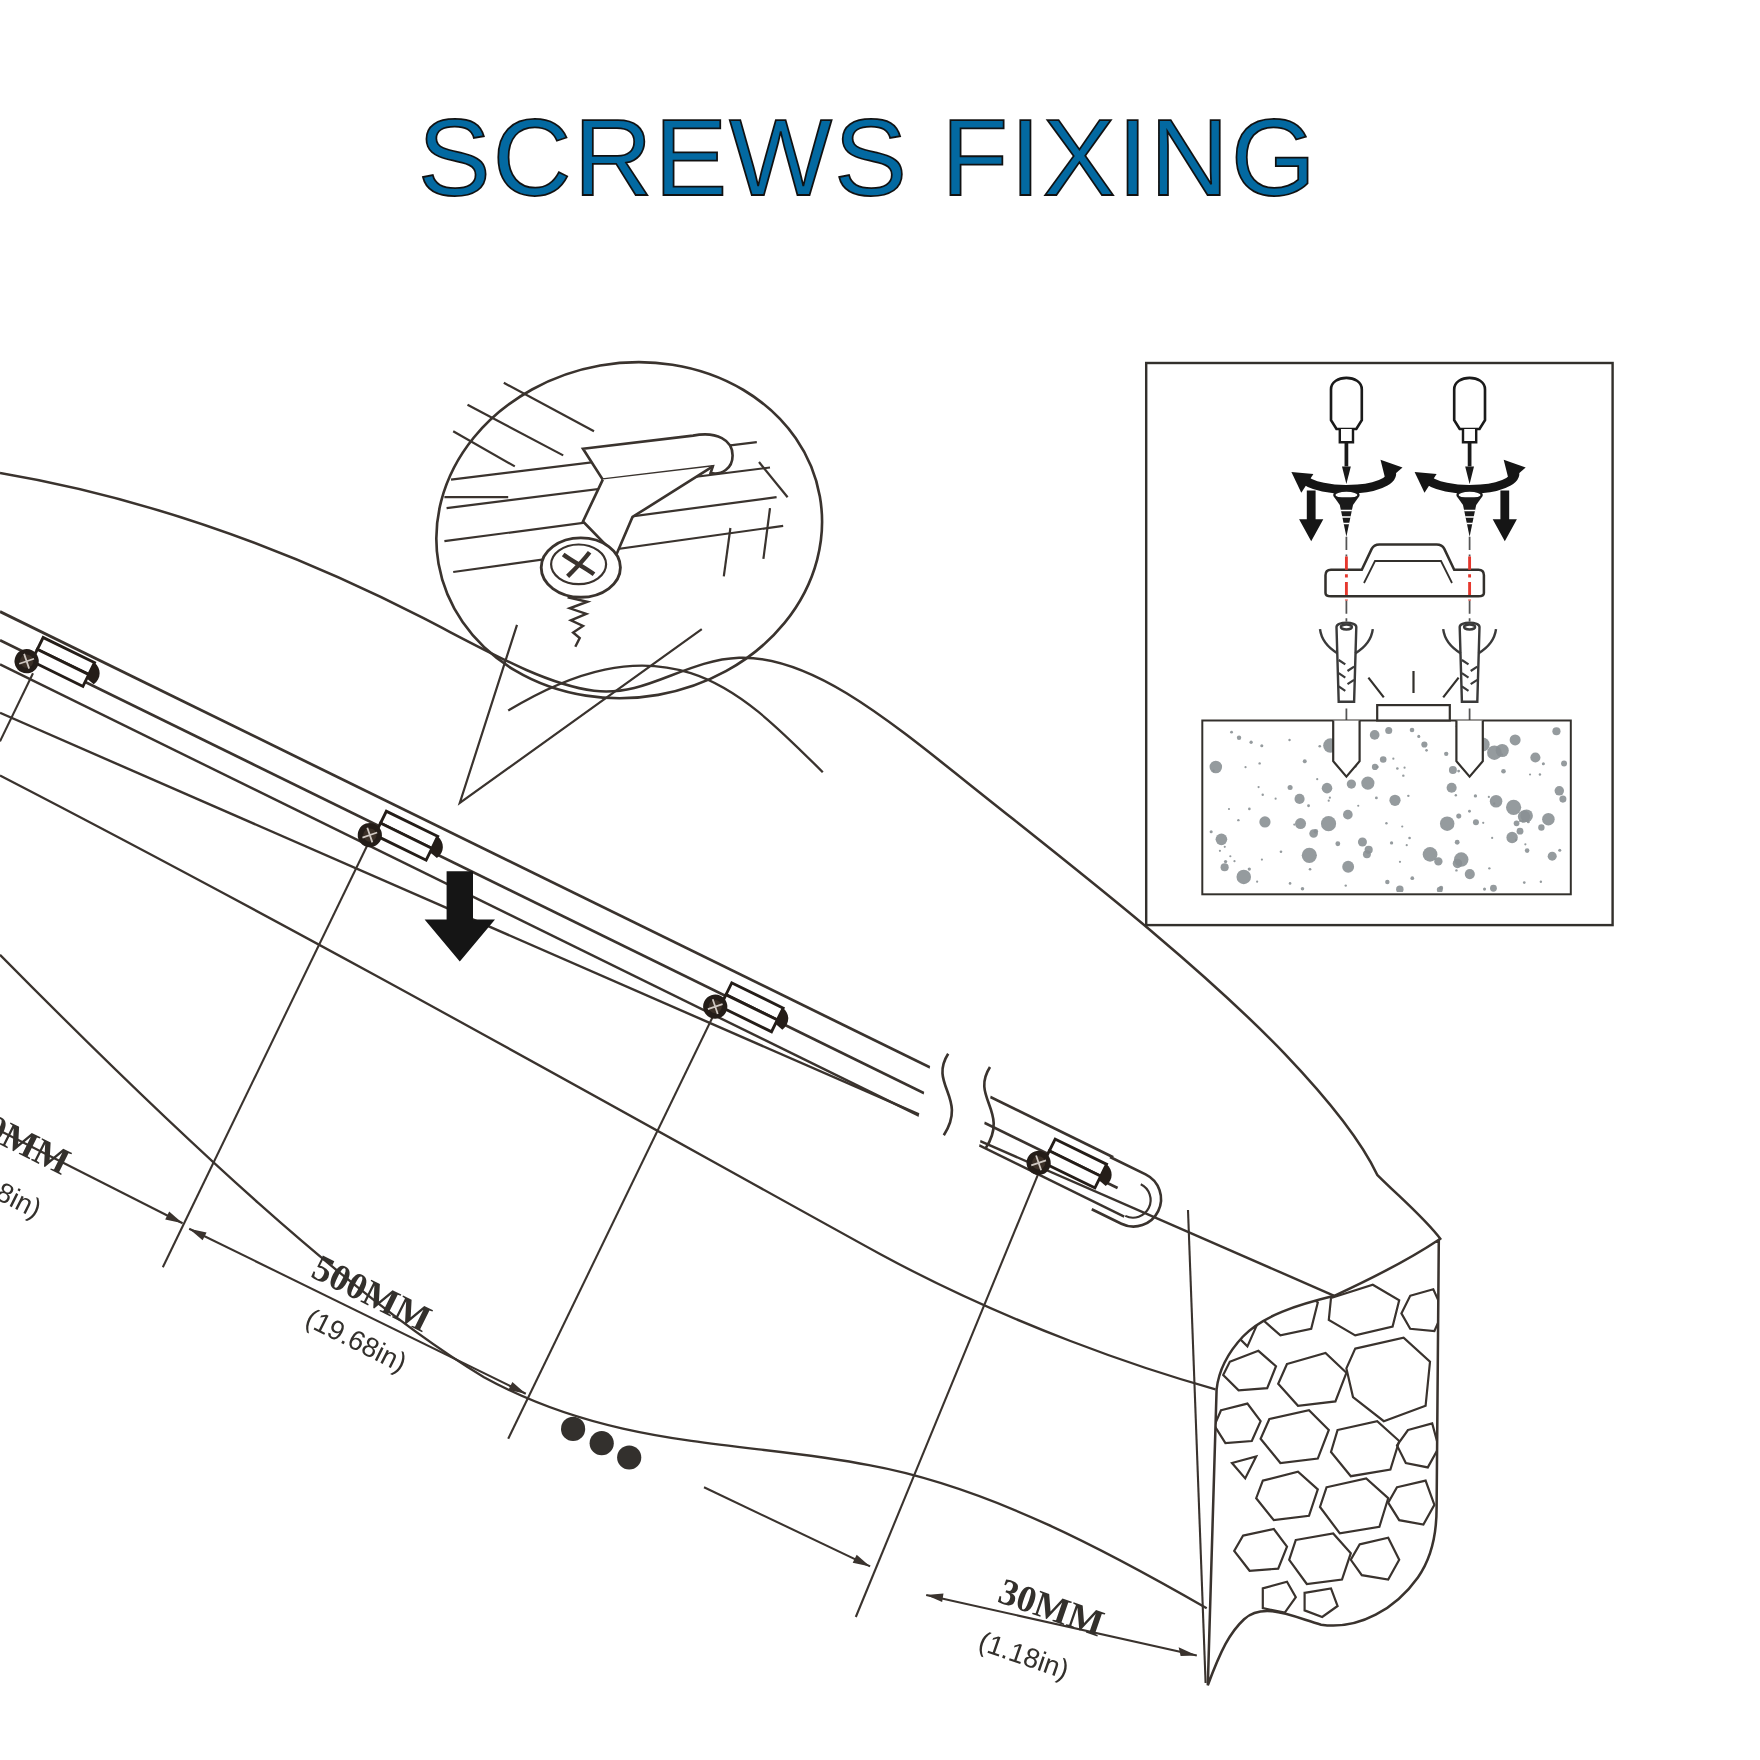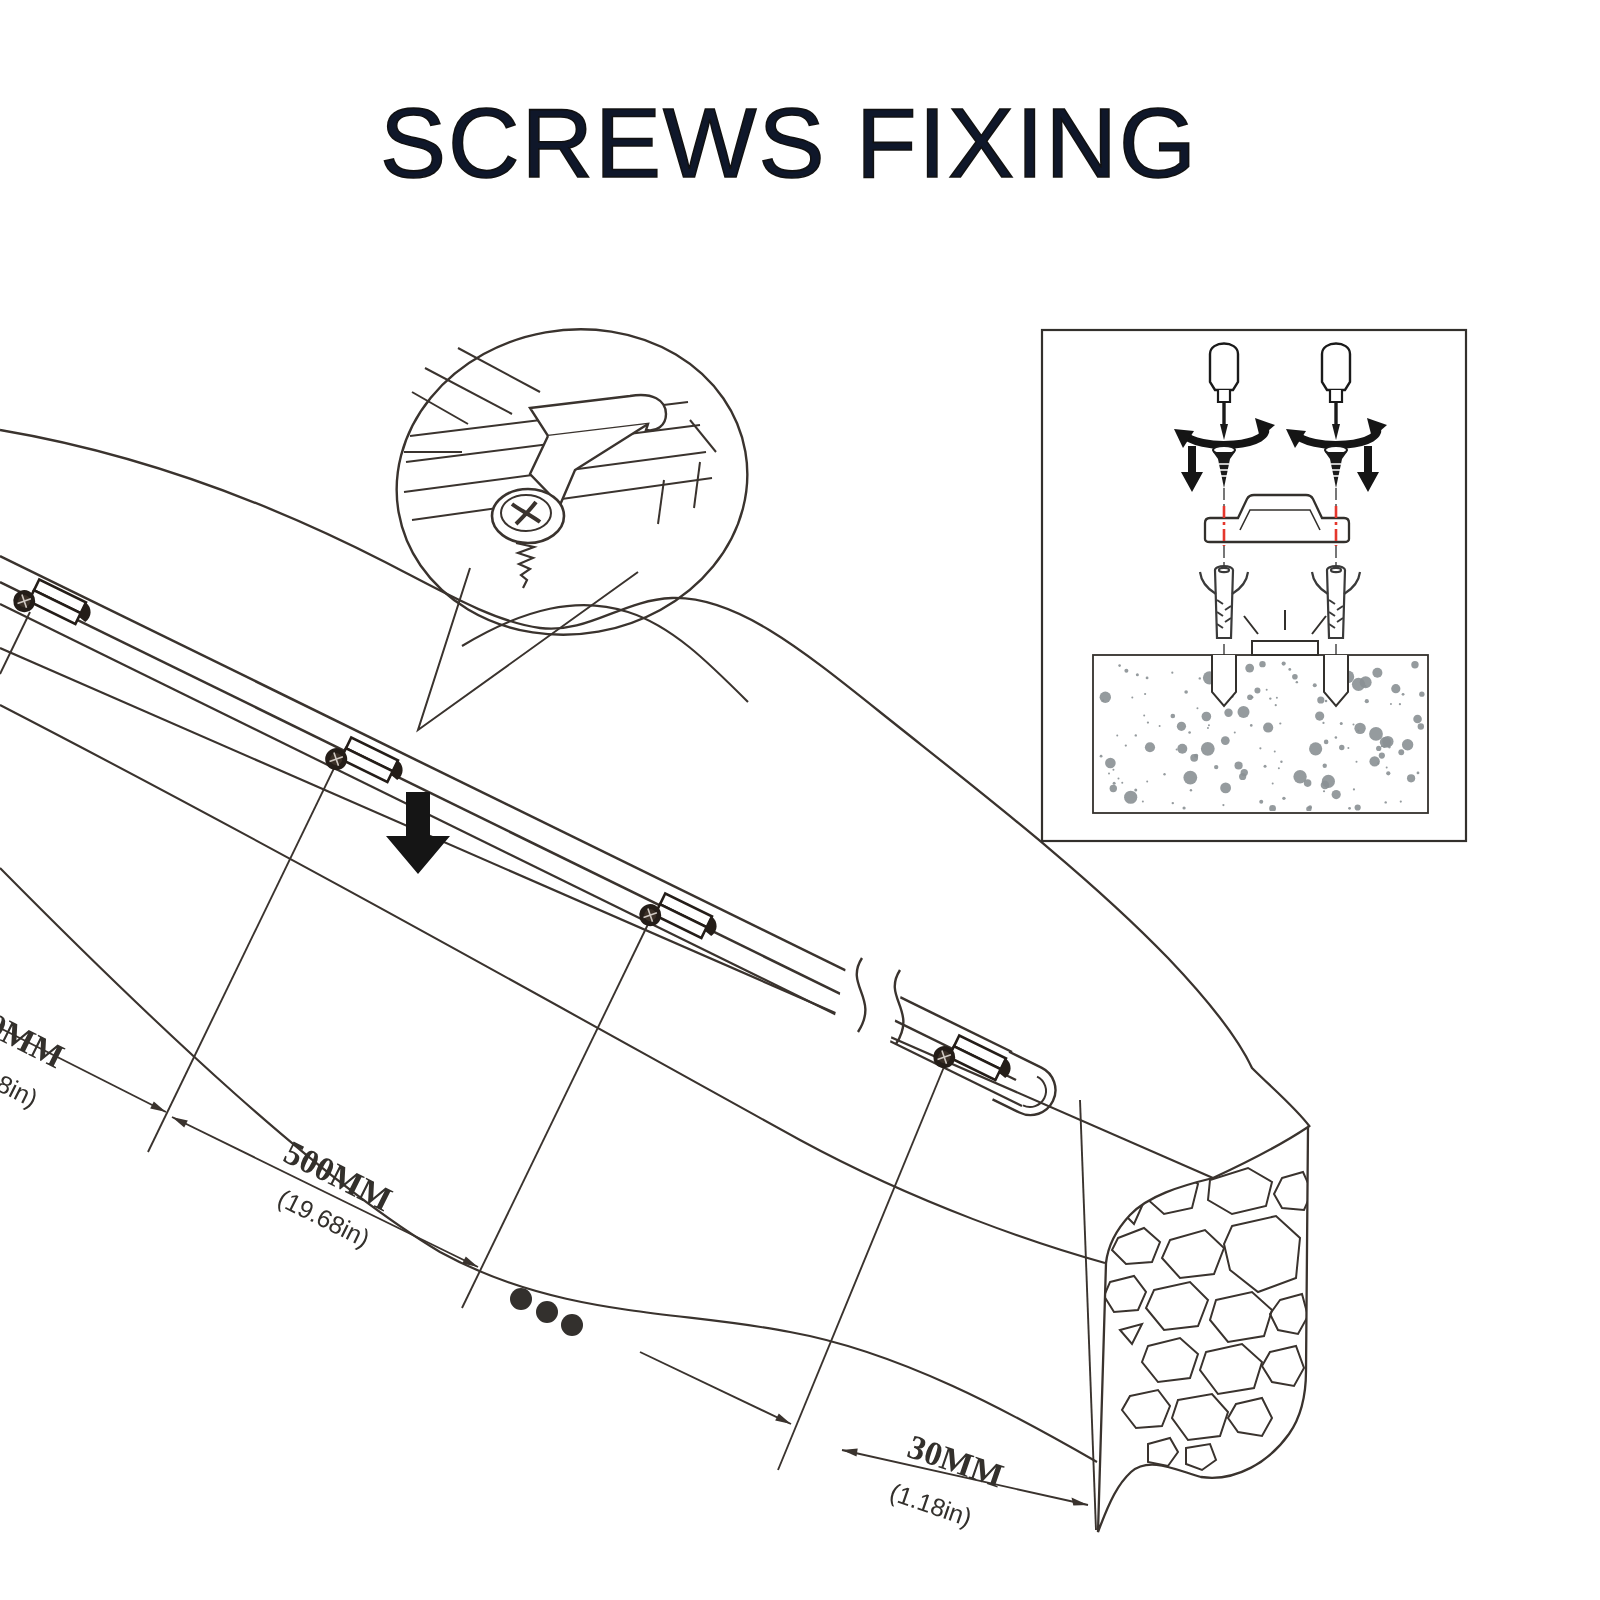--- a/index.html
+++ b/index.html
@@ -1,19 +1,19 @@
 <!DOCTYPE html>
 <html><head>
 <meta charset="utf-8">
 <style>
   html,body{margin:0;padding:0;background:#ffffff;width:1600px;height:1600px;overflow:hidden;}
   #canvas{position:relative;width:1600px;height:1600px;background:#ffffff;font-family:"Liberation Sans",sans-serif;}
   #title{
     position:absolute;left:0;top:86px;width:1578px;text-align:center;
-    font-size:99px;font-weight:500;letter-spacing:2px;color:#0f172a;
+    font-size:99px;font-weight:500;letter-spacing:2px;color:#0369a1;
     -webkit-text-stroke:1.6px #111;
     font-family:"Liberation Sans",sans-serif;white-space:nowrap;
   }
   svg{position:absolute;left:0;top:0;}
   .ink{stroke:#3a332e;fill:none;}
   .dim-mm{font-family:"Liberation Serif",serif;font-size:34px;font-weight:600;fill:#33302c;}
   .dim-in{font-family:"Liberation Sans",sans-serif;font-size:25px;font-weight:400;fill:#33302c;}
 </style>
 </head>
 <body>

